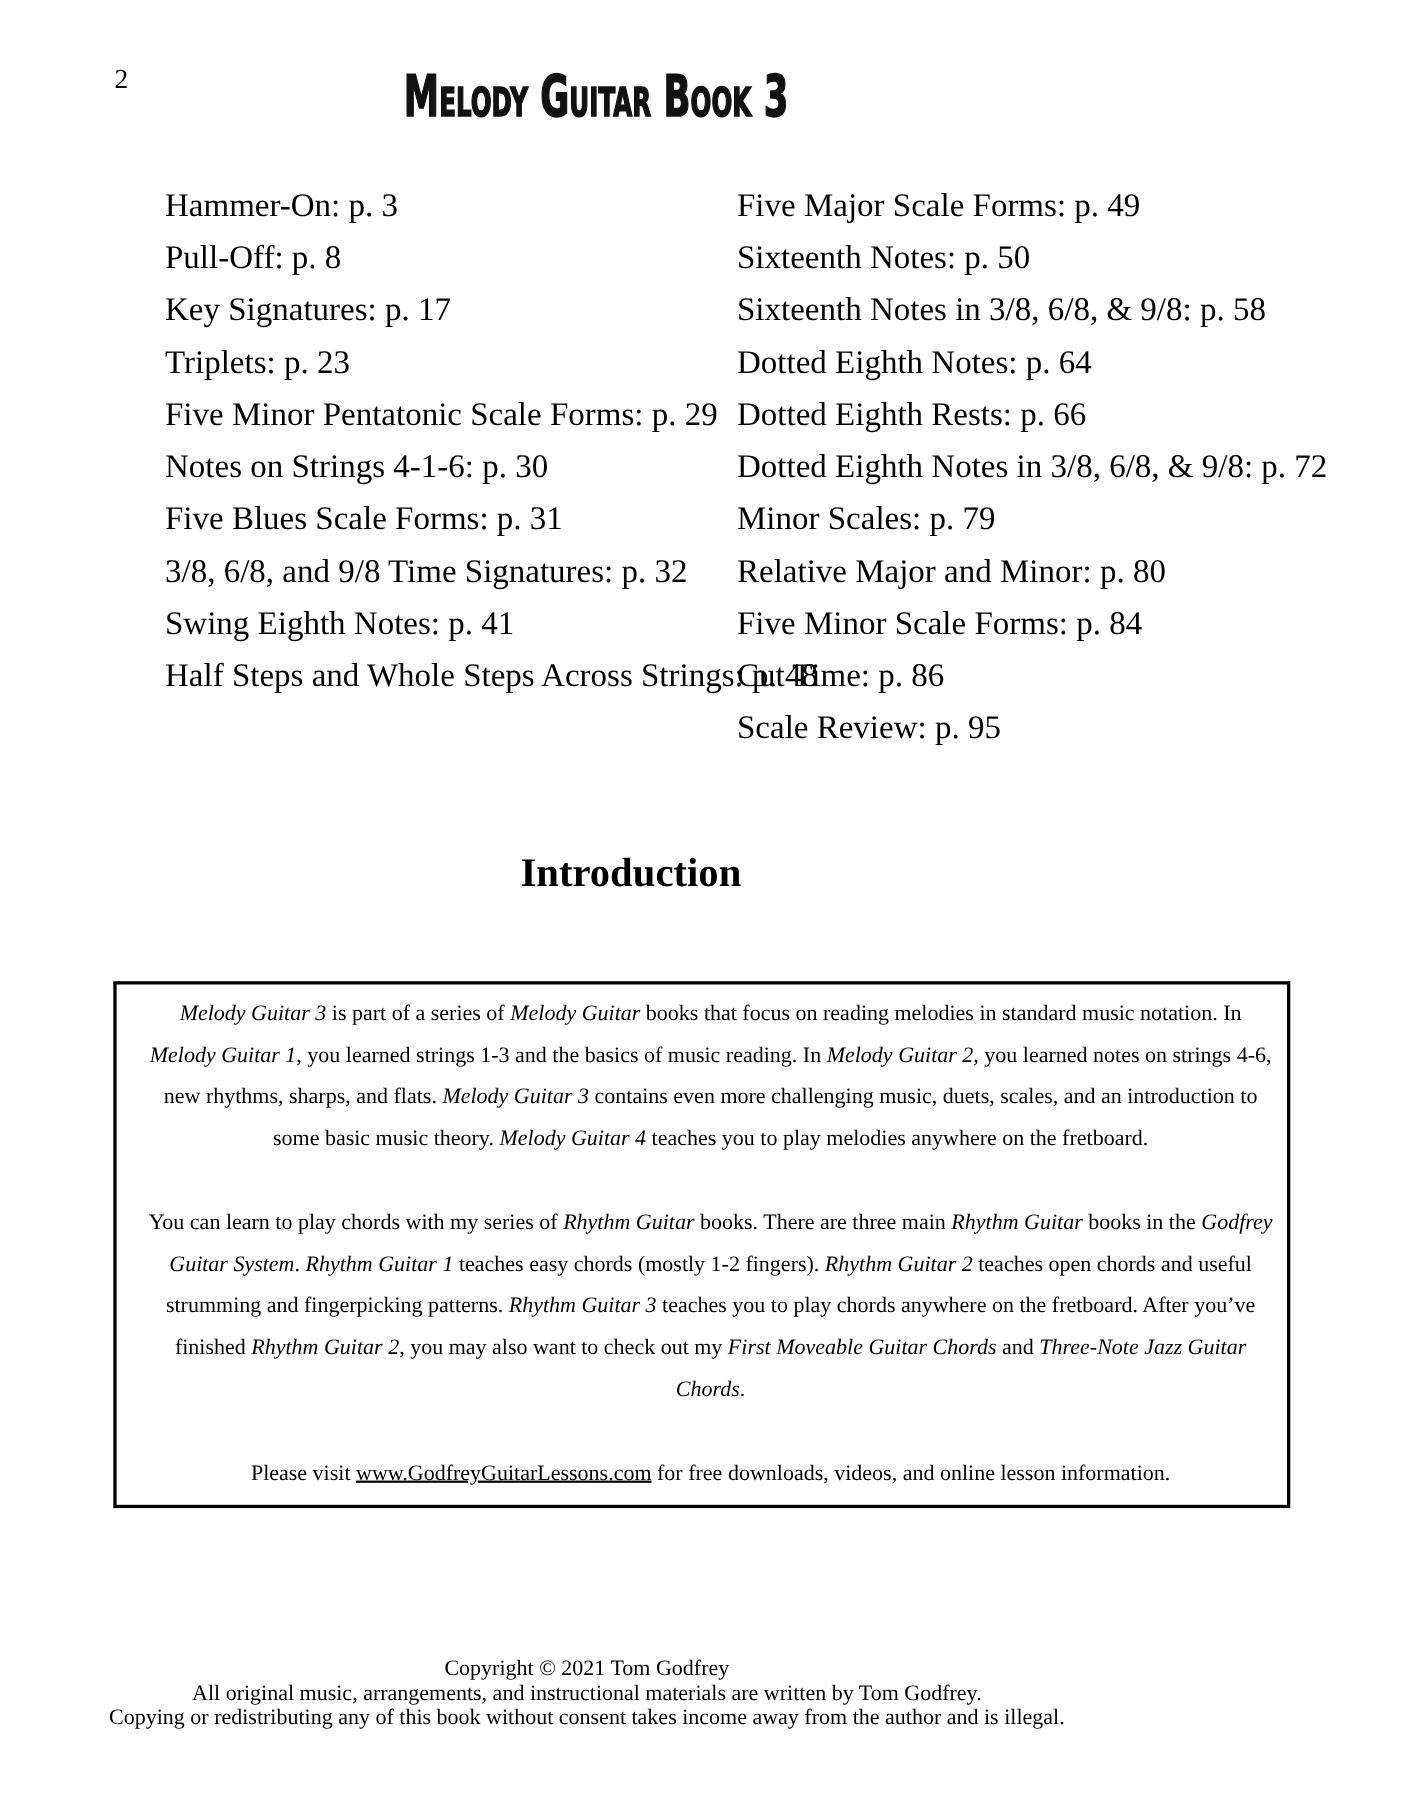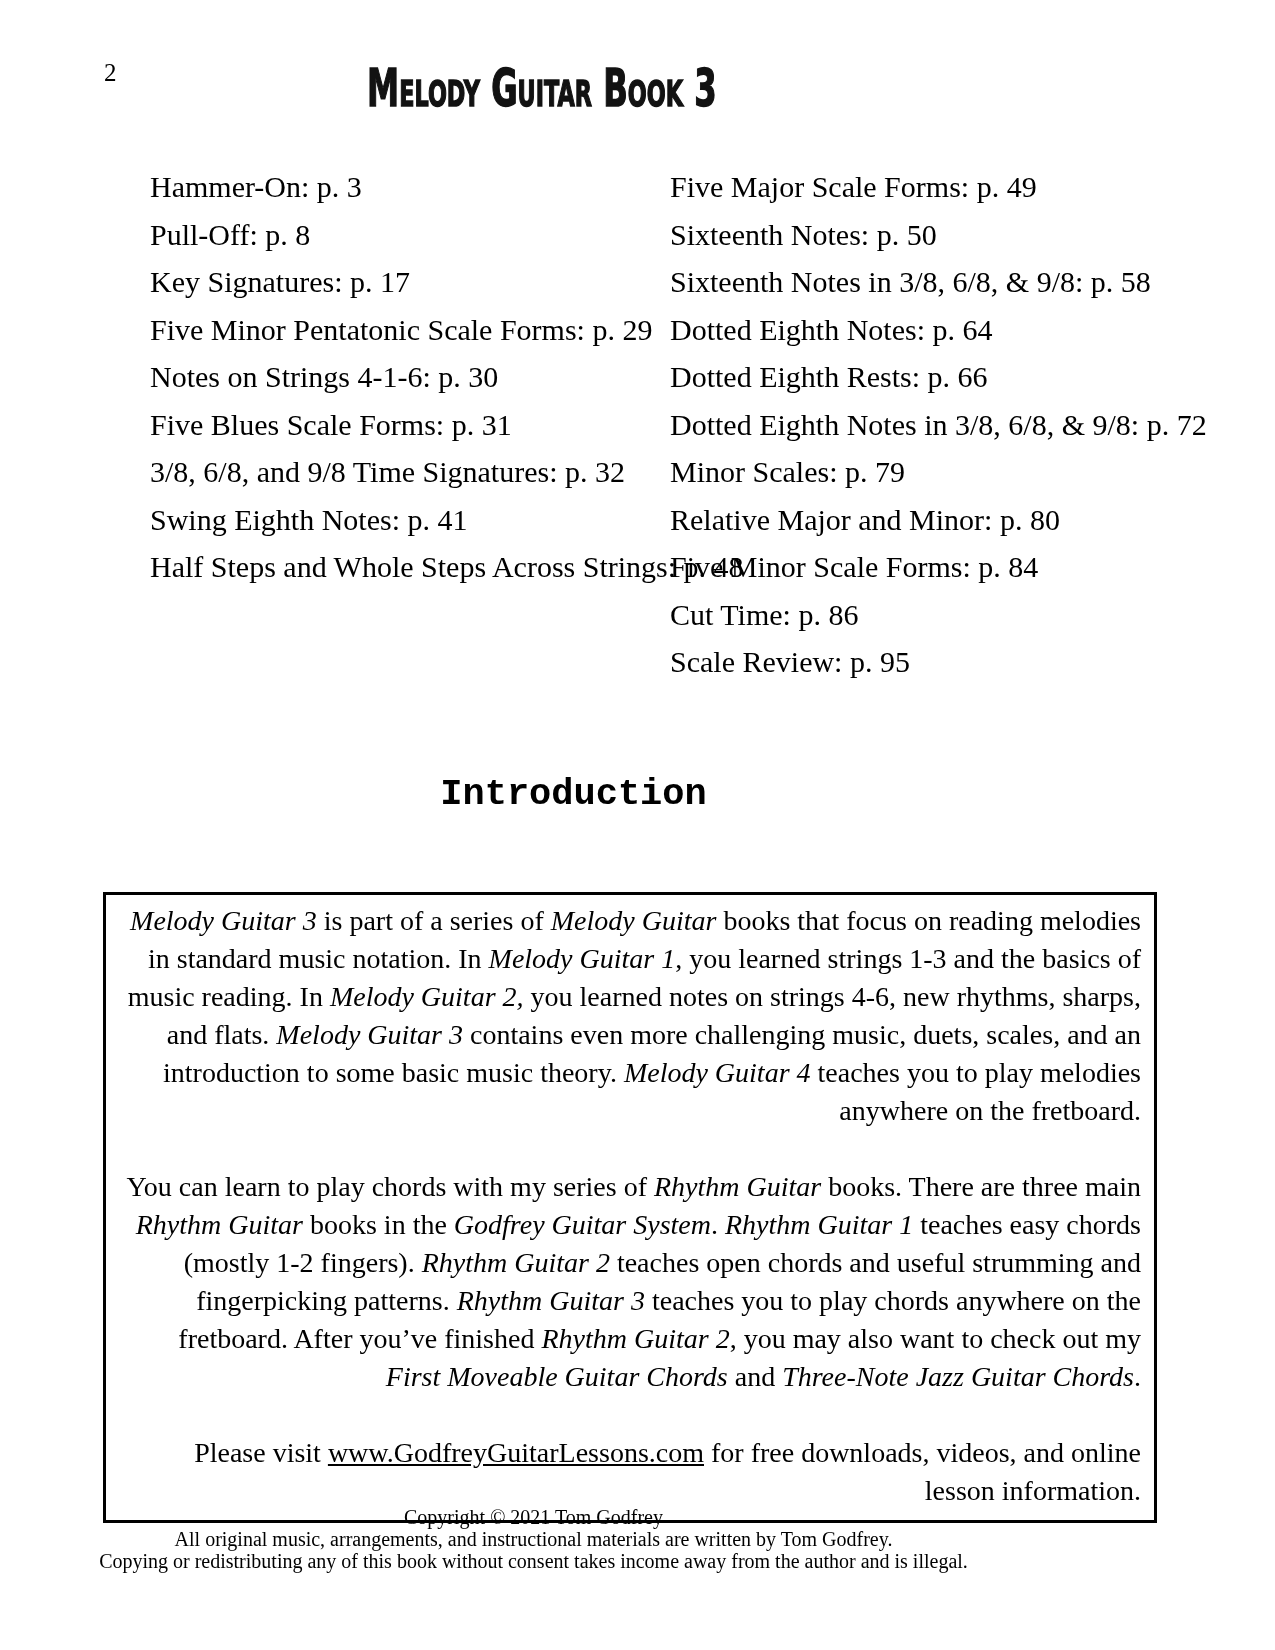--- a/index.html
+++ b/index.html
@@ -62,33 +62,32 @@
   .intro-heading {
     position: absolute;
     top: 774px;
     left: 0;
     width: 1147px;
     margin: 0;
     text-align: center;
     font-size: 37px;
     font-weight: bold;
     line-height: 1.1;
-    font-family: Liberation Mono, monospace;
   }
 
   .intro-box {
     position: absolute;
     top: 892px;
     left: 103px;
     width: 1022px;
     border: 3px solid #000000;
-    padding: 7px 13px 10px 13px;
-    font-size: 28px;
+    padding: 7px 13px 10px 29px;
+    font-size: 20px;
     line-height: 38px;
-    text-align: right;
+    text-align: center;
   }
   .intro-box p { margin: 0 0 38px 0; }
   .intro-box p:last-child { margin-bottom: 0; margin-top: 12px; }
   .u { text-decoration: underline; }
 
   .page-footer {
     position: absolute;
     top: 1506px;
     left: 0;
     width: 1067px;
@@ -104,20 +103,21 @@
 
 <div class="book-title">
   <span class="title-text">Melody Guitar Book 3</span>
 </div>
 
 <div class="toc">
   <ul class="toc-left">
     <li>Hammer-On: p. 3</li>
     <li>Pull-Off: p. 8</li>
     <li>Key Signatures: p. 17</li>
+    <li>Triplets: p. 23</li>
     <li>Five Minor Pentatonic Scale Forms: p. 29</li>
     <li>Notes on Strings 4-1-6: p. 30</li>
     <li>Five Blues Scale Forms: p. 31</li>
     <li>3/8, 6/8, and 9/8 Time Signatures: p. 32</li>
     <li>Swing Eighth Notes: p. 41</li>
     <li>Half Steps and Whole Steps Across Strings: p. 48</li>
   </ul>
   <ul class="toc-right">
     <li>Five Major Scale Forms: p. 49</li>
     <li>Sixteenth Notes: p. 50</li>

